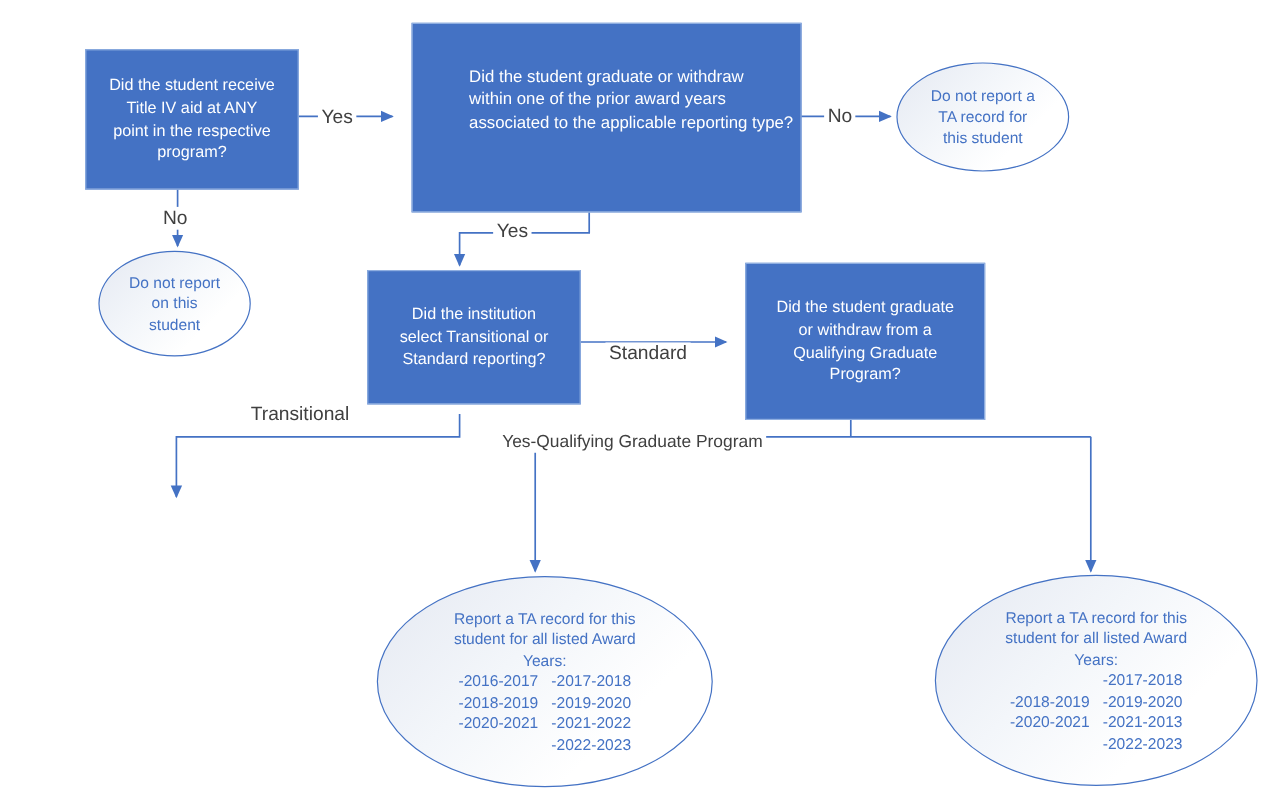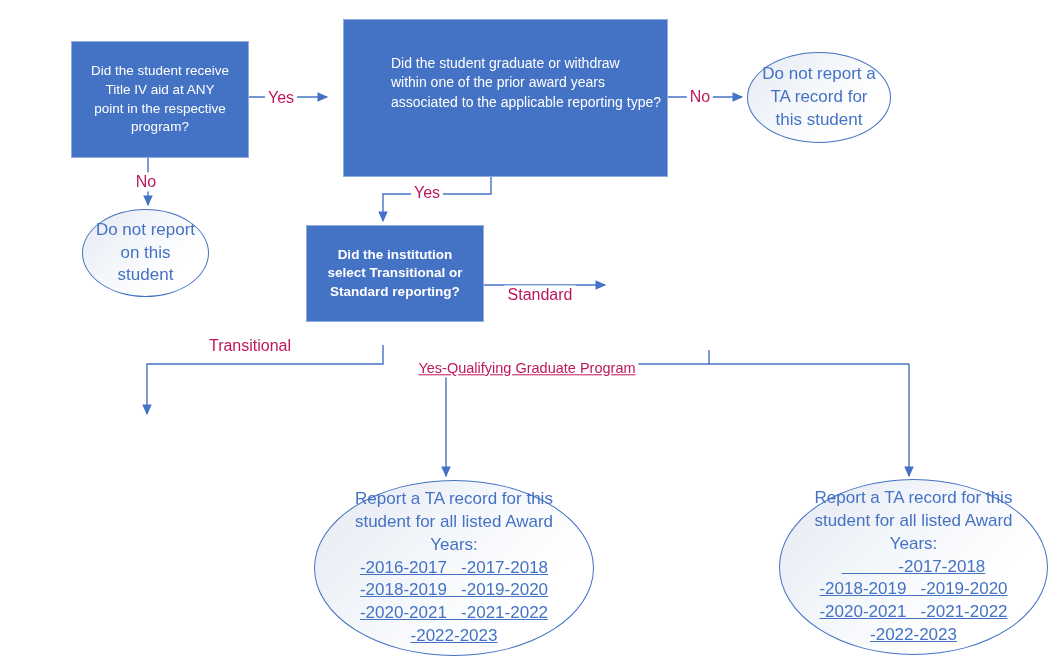--- a/index.html
+++ b/index.html
@@ -42,35 +42,34 @@
     border: 1.4px solid #4472C4;
     border-radius: 50%;
     box-sizing: border-box;
     background: linear-gradient(135deg, #e5e9f2 0%, #f3f6fa 40%, #ffffff 72%);
     color: #4472C4;
     display: flex;
     flex-direction: column;
     align-items: center;
     justify-content: center;
     text-align: center;
-    font-size: 17px;
+    font-size: 13px;
     line-height: 1.35;
   }
   .ellipse .node-text { white-space: pre-line; }
   .ellipse .years {
     white-space: pre;
-    text-align: center;
+    text-align: right;
     line-height: 1.35;
-    text-decoration: underline;
   }
   .edge-label {
     position: absolute;
     transform: translate(-50%, -50%);
     background: #ffffff;
-    color: #be185d;
+    color: #404040;
     font-size: 16px;
     line-height: 1.2;
     padding: 0 3px;
     white-space: pre-line;
     text-align: center;
   }
   .edge-label.small { font-size: 14.5px; }
 </style>
 </head>
 <body>
@@ -103,26 +102,32 @@
 point in the respective
 program?</span>
   </div>
 
   <div class="box align-left" style="left:331px; top:19px; width:325px; height:158px; font-size:14px;justify-content:flex-end;">
     <span class="node-text">Did the student graduate or withdraw
 within one of the prior award years
 associated to the applicable reporting type?</span>
   </div>
 
-  <div class="box" style="left:294px; top:225px; width:178px; height:97px;font-weight:bold;">
+  <div class="box" style="left:294px; top:225px; width:178px; height:112px;">
     <span class="node-text">Did the institution
 select Transitional or
 Standard reporting?</span>
   </div>
 
+  <div class="box" style="left:609px; top:219px; width:200px; height:131px;">
+    <span class="node-text">Did the student graduate
+or withdraw from a
+Qualifying Graduate
+Program?</span>
+  </div>
 
   <div class="ellipse" style="left:747px; top:52px; width:144px; height:91px;">
     <span class="node-text">Do not report a
 TA record for
 this student</span>
   </div>
 
   <div class="ellipse" style="left:82px; top:209px; width:127px; height:88px;justify-content:center;">
     <span class="node-text">Do not report
 on this
@@ -139,32 +144,32 @@
 -2020-2021   -2021-2022
 -2022-2023</span>
   </div>
 
   <div class="ellipse" style="left:779px; top:479px; width:269px; height:176px;">
     <span class="node-text">Report a TA record for this
 student for all listed Award
 Years:</span>
     <span class="years">            -2017-2018
 -2018-2019   -2019-2020
--2020-2021   -2021-2022
+-2020-2021   -2021-2013
 -2022-2023</span>
   </div>
 
   <div class="edge-label" style="left:281px; top:98px;">Yes</div>
 
   <div class="edge-label" style="left:700px; top:97px;">No</div>
 
   <div class="edge-label" style="left:146px; top:182px;">No</div>
 
   <div class="edge-label" style="left:427px; top:193px;">Yes</div>
 
   <div class="edge-label" style="left:540px; top:295px;">Standard</div>
 
   <div class="edge-label" style="left:250px; top:346px;">Transitional</div>
 
-  <div class="edge-label small" style="left:527px; top:369px;text-decoration:underline;">Yes-Qualifying Graduate Program</div>
+  <div class="edge-label small" style="left:527px; top:369px;">Yes-Qualifying Graduate Program</div>
 
 
 </div>
 
 </body></html>

